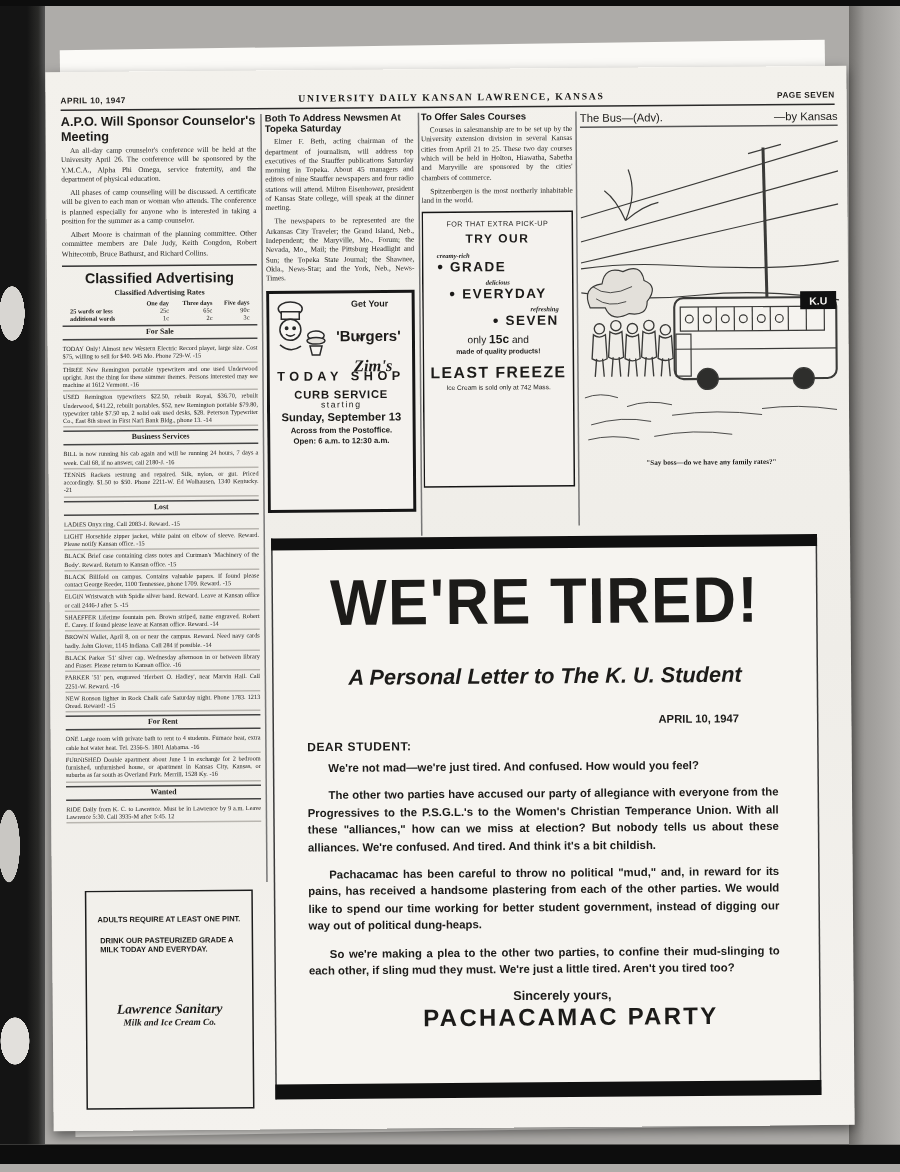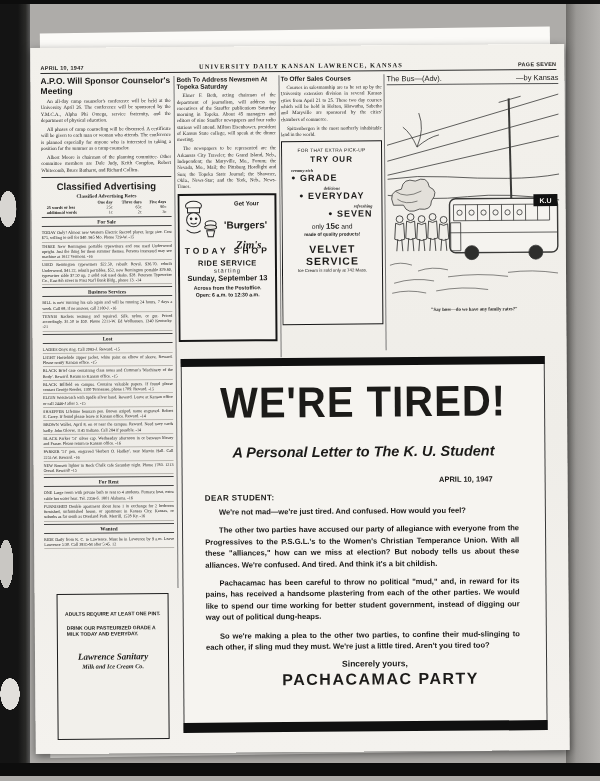--- a/index.html
+++ b/index.html
@@ -112,21 +112,21 @@
   .t-body p{font:bold 7.6px/1.5 "Liberation Sans",sans-serif;margin:0 0 7px;text-indent:14px;text-align:justify;}
   .t-close{font:bold 8.5px "Liberation Sans",sans-serif;margin:4px 0 2px 158px;}
   .t-sig{font:bold 16px "Liberation Sans",sans-serif;letter-spacing:1.5px;margin-left:98px;}
   
   .milk{position:absolute;left:22px;top:546px;width:112px;height:146px;border:1.5px solid #1d1d1d;
     background:#f2f0eb;text-align:center;padding:8px 5px 0;box-sizing:border-box;
     font-family:"Liberation Sans",sans-serif;}
   .m-head{font:bold 9.5px/1.25 "Liberation Sans",sans-serif;}
   .m-line1{font:bold 5px/1.3 sans-serif;margin-top:8px;}
   .m-line2{font:bold 5px/1.3 sans-serif;margin-top:7px;text-align:left;padding-left:4px;}
-  .m-co1{font:bold italic 9px "Liberation Serif",serif;margin-top:14px;}
+  .m-co1{font:bold italic 9px "Liberation Serif",serif;margin-top:30px;}
   .m-co2{font:bold italic 6.2px "Liberation Serif",serif;margin-top:1px;}
 </style>
 </head>
 <body>
 
 <div class="bar top"></div>
 <div class="bar bottom"></div>
 <div class="scan-left"></div>
 <div class="scan-right"></div>
 <div class="under-sheet"></div>
@@ -224,21 +224,21 @@
           <ellipse cx="29" cy="24" rx="5.5" ry="3" fill="#f7f5f1"></ellipse>
           <ellipse cx="29" cy="27.5" rx="6" ry="2.2" fill="#e4e1db"></ellipse>
           <path d="M25 31 l8 0 l-1.5 6 l-5 0 z" fill="#f7f5f1"></path>
         </g>
       </svg>
       <div class="z-get">Get Your</div>
       <div class="z-burgers">'Burgers'</div>
       <div class="z-at">AT</div>
       <div class="z-zims">Zim's</div>
       <div class="z-snack">TODAY SHOP</div>
-      <div class="z-curb">RIDE SERVICE</div>
+      <div class="z-curb">CURB SERVICE</div>
       <div class="z-start">starting</div>
       <div class="z-sun">Sunday, September 13</div>
       <div class="z-foot">
         <div>Across from the Postoffice.</div>
         <div>Open: 6 a.m. to 12:30 a.m.</div>
       </div>
     </div>
   </div>
 
   <div class="col col3">
@@ -260,21 +260,21 @@
         <div class="v-item-label">delicious</div>
         <div class="v-item"><span class="dot">●</span> <span>EVERYDAY</span></div>
       </div>
       <div class="v-right">
         <div class="v-item-label">refreshing</div>
         <div class="v-item"><span class="dot">●</span> <span>SEVEN</span></div>
       </div>
 
       <div class="v-price">only <b>15c</b> and</div>
       <div class="v-qual">made of quality products!</div>
-      <div class="v-brand">VELVET SERVICE</div>
+      <div class="v-brand">LEAST FREEZE</div>
       <div class="v-foot">Ice Cream is sold only at 742 Mass.</div>
     </div>
   </div>
 
   <div class="col col4">
     <div class="cartoon-head">
       <span class="ct-title">The Bus—(Adv).</span>
       <span class="ct-by">—by Kansas</span>
     </div>
     <svg class="ct-img" width="172" height="218" viewBox="0 0 172 218">

